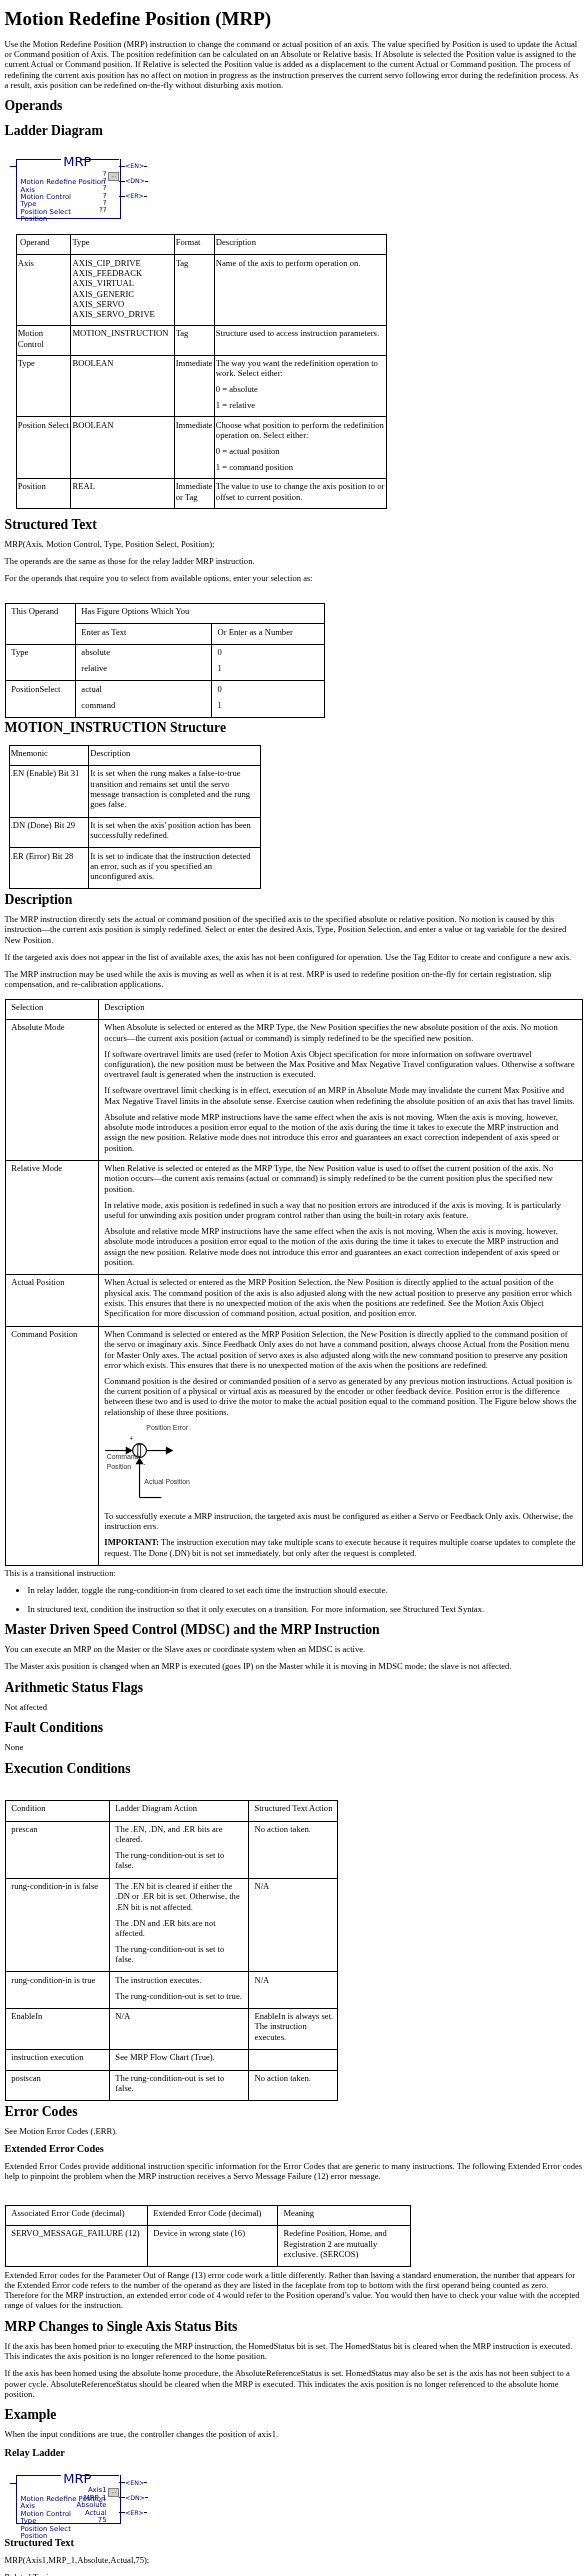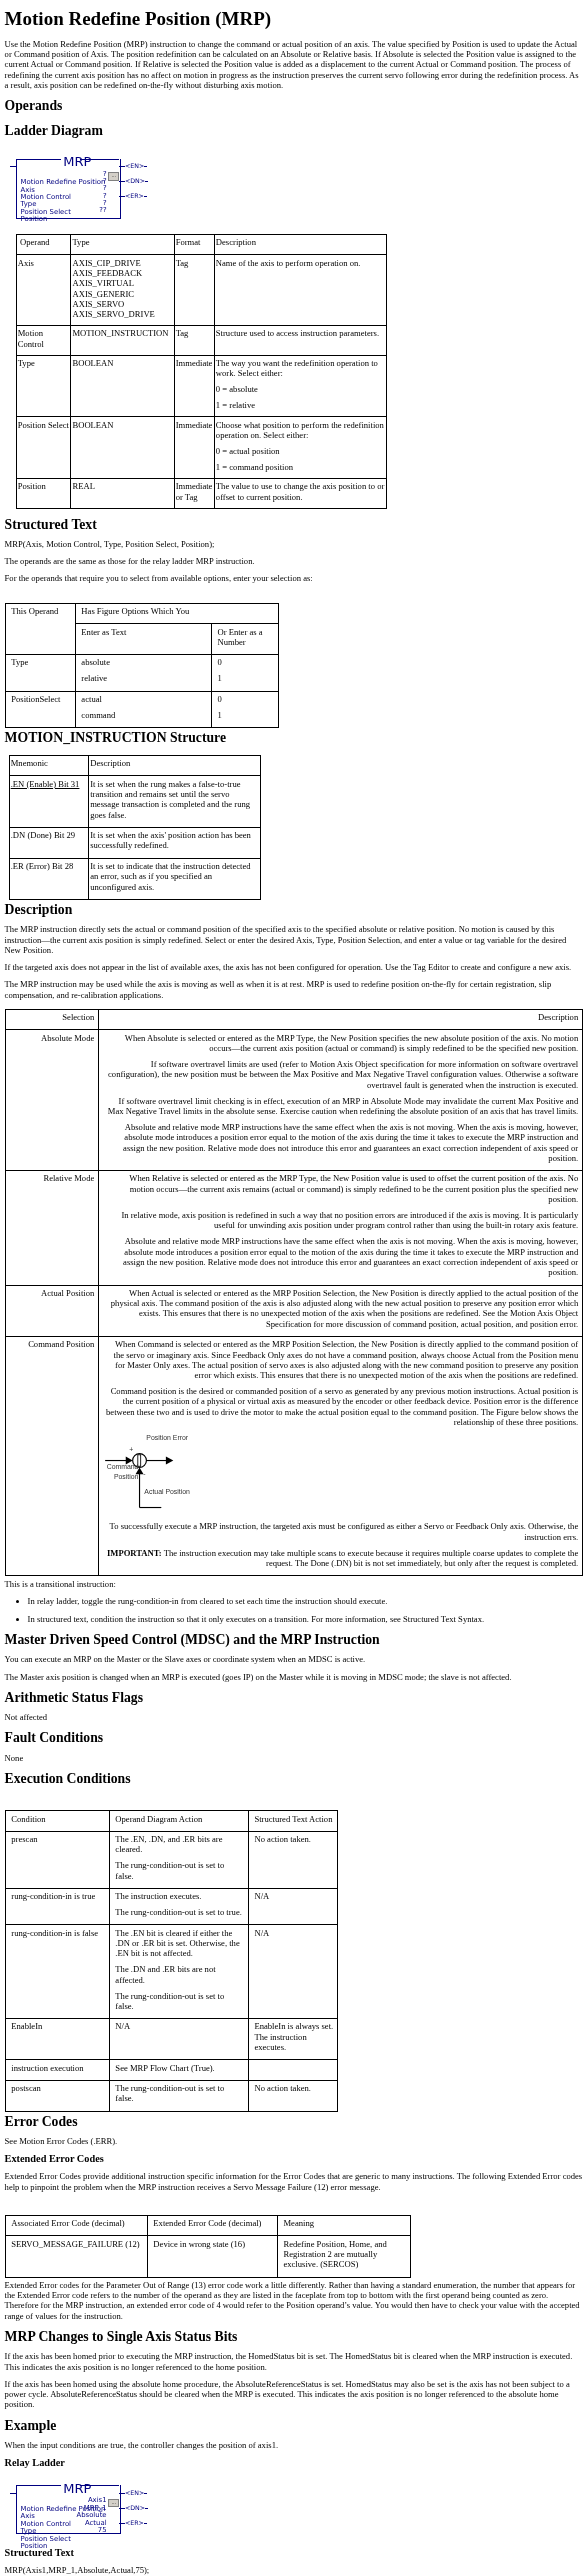--- a/index.html
+++ b/index.html
@@ -173,21 +173,21 @@
           </td>
     </tr>
   </tbody>
     </table>
 
   <h2 style="margin-top:0">Structured Text</h2>
   <p>MRP(Axis, Motion Control, Type, Position Select, Position);</p>
   <p>The operands are the same as those for the relay ladder MRP instruction.</p>
   <p>For the operands that require you to select from available options, enter your selection as:</p>
 
-  <table style="margin:19.4px 0 0 0; width:274px;font-family:Liberation Serif, serif;">
+  <table style="margin:19.4px 0 0 0; width:320px;font-family:Liberation Serif, serif;">
     <tbody>
         <tr>
       <td rowspan="2" style="width:60px; padding-left:5.7px;">This Operand</td>
       <td colspan="2" style="padding-left:5.7px;">Has Figure Options Which You</td>
     </tr>
     <tr>
       <td style="width:126px; padding-left:5.7px;">Enter as Text</td>
       <td style="padding-left:5.7px;">Or Enter as a Number</td>
     </tr>
     <tr>
@@ -216,40 +216,40 @@
     </table>
 
   <h2 style="margin-top:2.3px">MOTION_INSTRUCTION Structure</h2>
   <table style="margin:8px 0 0 4px; width:252px;">
     <tbody>
         <tr>
       <td style="width:74px; padding-left:1.1px;">Mnemonic</td>
       <td style="padding-left:1.1px;">Description</td>
     </tr>
     <tr>
-      <td style="padding-left:1.1px;text-decoration:underline;">.EN (Enable) Bit 31</td>
+      <td style="padding-left:1.1px;">.EN (Enable) Bit 31</td>
       <td style="padding-left:1.1px;">It is set when the rung makes a false-to-true transition and remains set until the servo message transaction is completed and the rung goes false.</td>
     </tr>
     <tr>
       <td style="padding-left:1.1px;">.DN (Done) Bit 29</td>
       <td style="padding-left:1.1px;">It is set when the axis' position action has been successfully redefined.</td>
     </tr>
     <tr>
       <td style="padding-left:1.1px;">.ER (Error) Bit 28</td>
       <td style="padding-left:1.1px;">It is set to indicate that the instruction detected an error, such as if you specified an unconfigured axis.</td>
     </tr>
   </tbody>
     </table>
 
   <h2 style="margin-top:2.3px">Description</h2>
   <p>The MRP instruction directly sets the actual or command position of the specified axis to the specified absolute or relative position. No motion is caused by this instruction—the current axis position is simply redefined. Select or enter the desired Axis, Type, Position Selection, and enter a value or tag variable for the desired New Position.</p>
   <p>If the targeted axis does not appear in the list of available axes, the axis has not been configured for operation. Use the Tag Editor to create and configure a new axis.</p>
   <p>The MRP instruction may be used while the axis is moving as well as when it is at rest. MRP is used to redefine position on-the-fly for certain registration, slip compensation, and re-calibration applications.</p>
 
-  <table style="width:589px; margin:9.1px 0 0 0; max-width:578px;text-align:right;">
+  <table style="width:589px; margin:9.1px 0 0 0; max-width:578px;">
     <tbody>
         <tr>
       <td style="width:83px; padding-left:5.7px;">Selection</td>
       <td style="padding-left:5.7px;">Description</td>
     </tr>
     <tr>
       <td style="padding-left:5.7px;">Absolute Mode</td>
       <td style="padding-left:5.7px;">
         <p>When Absolute is selected or entered as the MRP Type, the New Position specifies the new absolute position of the axis. No motion occurs—the current axis position (actual or command) is simply redefined to be the specified new position.</p>
         <p>If software overtravel limits are used (refer to Motion Axis Object specification for more information on software overtravel configuration), the new position must be between the Max Positive and Max Negative Travel configuration values. Otherwise a software overtravel fault is generated when the instruction is executed.</p>
@@ -316,45 +316,45 @@
 
   <h2>Fault Conditions</h2>
 
   <p>None</p>
 
   <h2>Execution Conditions</h2>
   <table style="margin:23px 0 0 0; width:333px;">
     <tbody>
         <tr>
       <td style="width:94px; padding-left:5.7px;">Condition</td>
-      <td style="width:129px; padding-left:5.7px;">Operand Diagram Action</td>
+      <td style="width:129px; padding-left:5.7px;">Ladder Diagram Action</td>
       <td style="padding-left:5.7px;">Structured Text Action</td>
     </tr>
     <tr>
       <td style="padding-left:5.7px;">prescan</td>
       <td style="padding-left:5.7px;">
             <p>The .EN, .DN, and .ER bits are cleared.</p>
             <p>The rung-condition-out is set to false.</p>
           </td>
       <td style="padding-left:5.7px;">No action taken.</td>
-    </tr>
-    <tr>
-      <td style="padding-left:5.7px;">rung-condition-in is true</td>
-      <td style="padding-left:5.7px;">
-            <p>The instruction executes.</p>
-            <p>The rung-condition-out is set to true.</p>
-          </td>
-      <td style="padding-left:5.7px;">N/A</td>
     </tr>
     <tr>
       <td style="padding-left:5.7px;">rung-condition-in is false</td>
       <td style="padding-left:5.7px;">
             <p>The .EN bit is cleared if either the .DN or .ER bit is set.  Otherwise, the .EN bit is not affected.</p>
             <p>The .DN and .ER bits are not affected.</p>
             <p>The rung-condition-out is set to false.</p>
+          </td>
+      <td style="padding-left:5.7px;">N/A</td>
+    </tr>
+    <tr>
+      <td style="padding-left:5.7px;">rung-condition-in is true</td>
+      <td style="padding-left:5.7px;">
+            <p>The instruction executes.</p>
+            <p>The rung-condition-out is set to true.</p>
           </td>
       <td style="padding-left:5.7px;">N/A</td>
     </tr>
     <tr>
       <td style="padding-left:5.7px;">EnableIn</td>
       <td style="padding-left:5.7px;">
             <p>N/A</p>
           </td>
       <td style="padding-left:5.7px;">EnableIn is always set. The instruction executes.</td>
     </tr>

